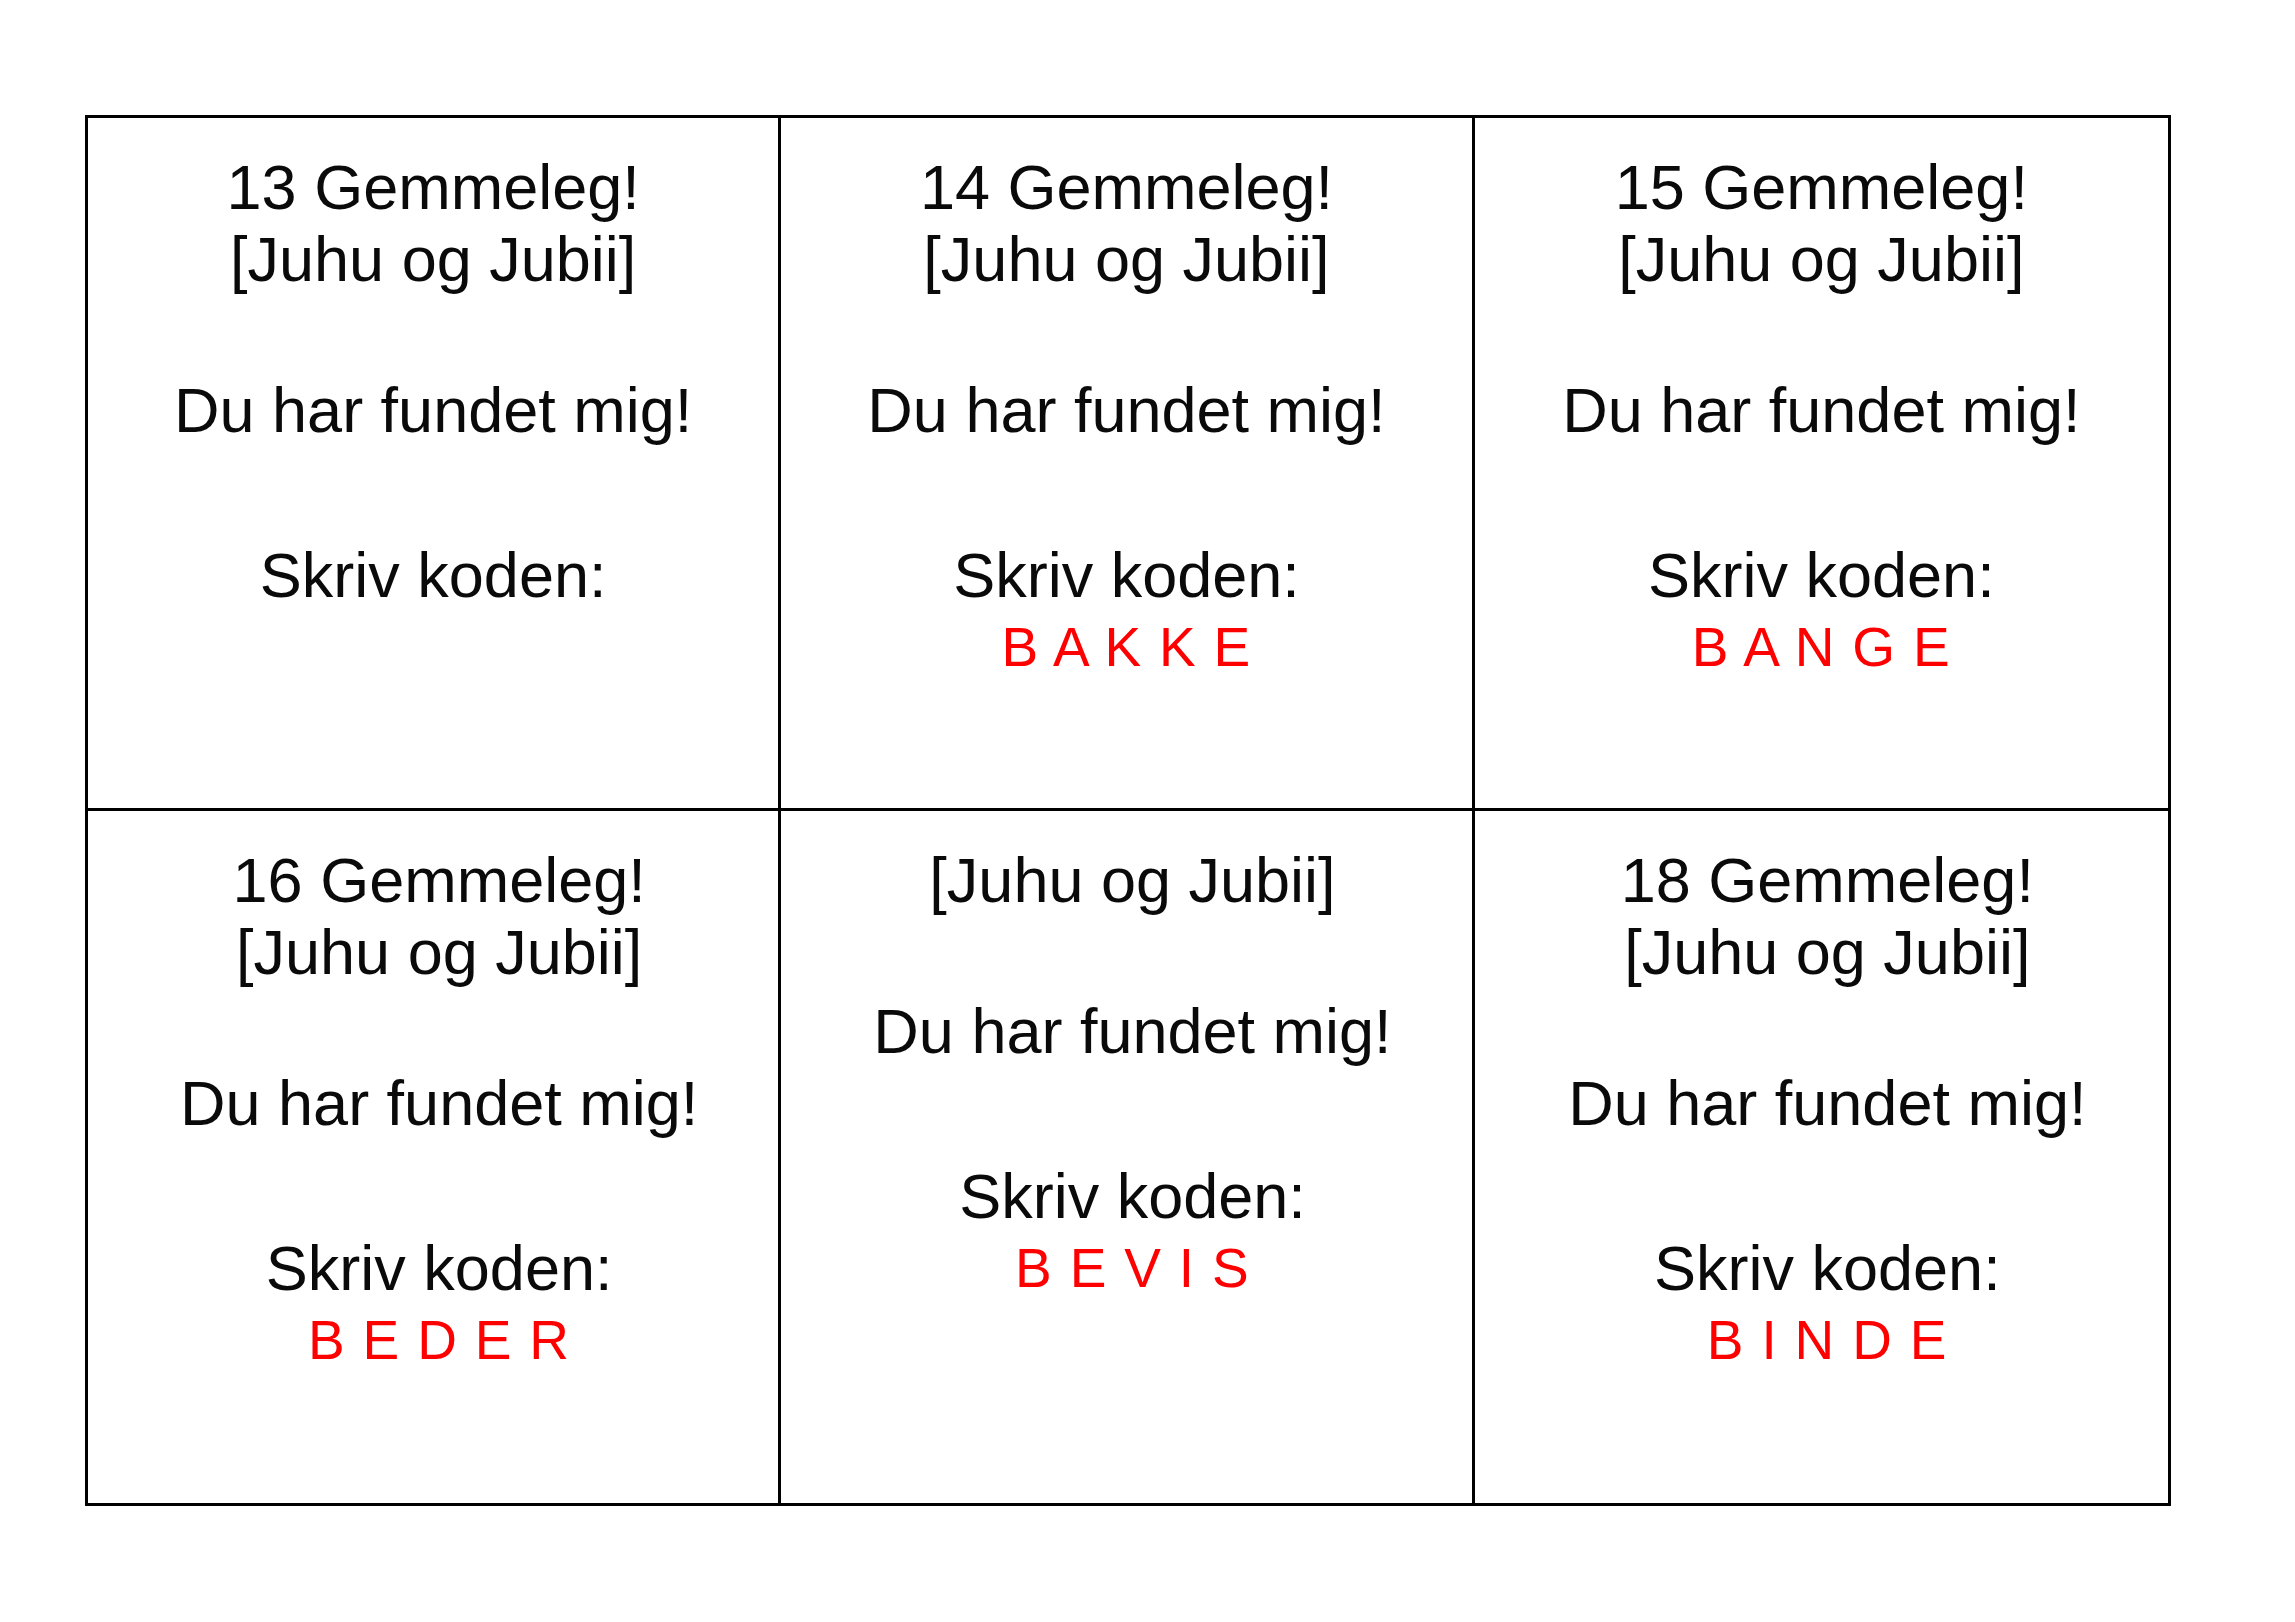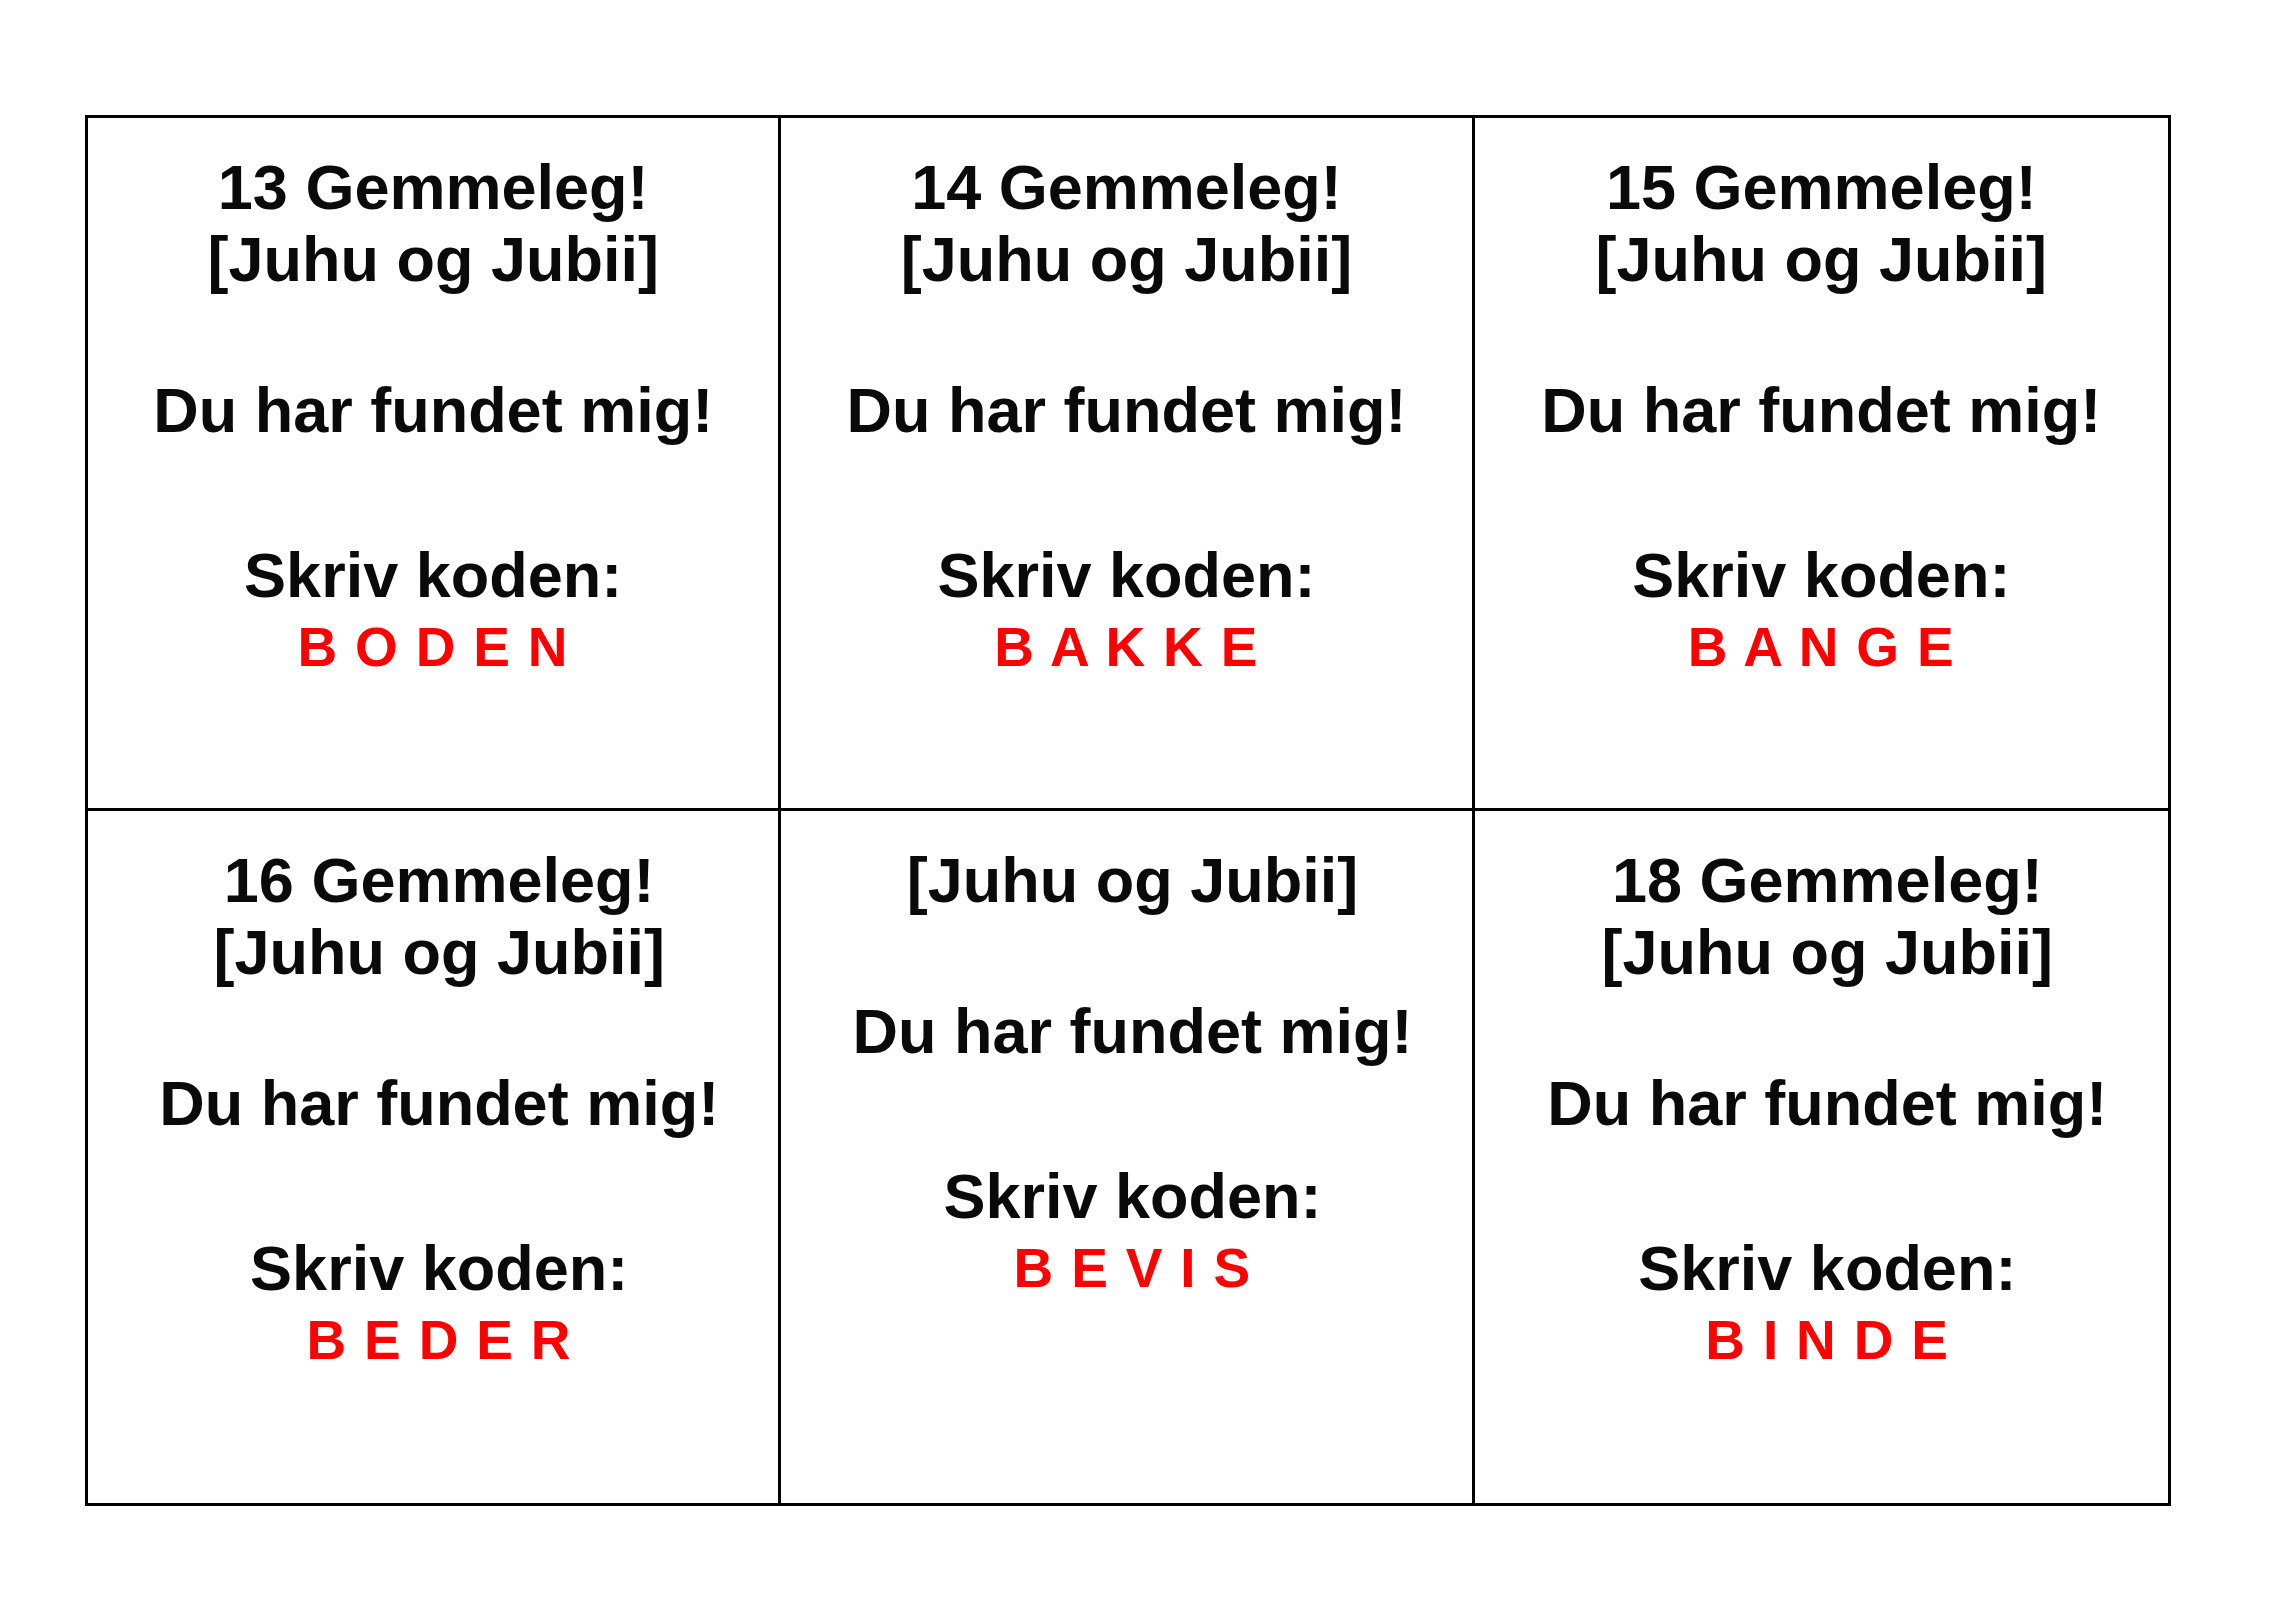--- a/index.html
+++ b/index.html
@@ -36,21 +36,21 @@
     text-align: center;
     overflow: hidden;
   }
   .card.col-last { border-right: none; }
   .card.row-last { border-bottom: none; padding-left: 12px; }
   .card p {
     margin: 0;
     font-size: 63px;
     line-height: 72px;
     color: #0a0a0a;
-    font-weight: 700;
+    font-weight: 400;
     white-space: nowrap;
   }
   .card .names  { }
   .card .found  { margin-top: 79px; }
   .card .label  { margin-top: 93px; }
   .card .code {
     margin-top: 0;
     font-size: 55px;
     line-height: 72px;
     color: #fe0000;
@@ -61,21 +61,20 @@
 <body>
 
 <div class="sheet">
   <div class="grid">
 
     <div class="card">
       <p class="title">13 Gemmeleg!</p>
       <p class="names">[Juhu og Jubii]</p>
       <p class="found">Du har fundet mig!</p>
       <p class="label">Skriv koden:</p>
-      <p class="code">B O D E N</p>
     </div>
 
     <div class="card">
       <p class="title">14 Gemmeleg!</p>
       <p class="names">[Juhu og Jubii]</p>
       <p class="found">Du har fundet mig!</p>
       <p class="label">Skriv koden:</p>
       <p class="code">B A K K E</p>
     </div>
 

